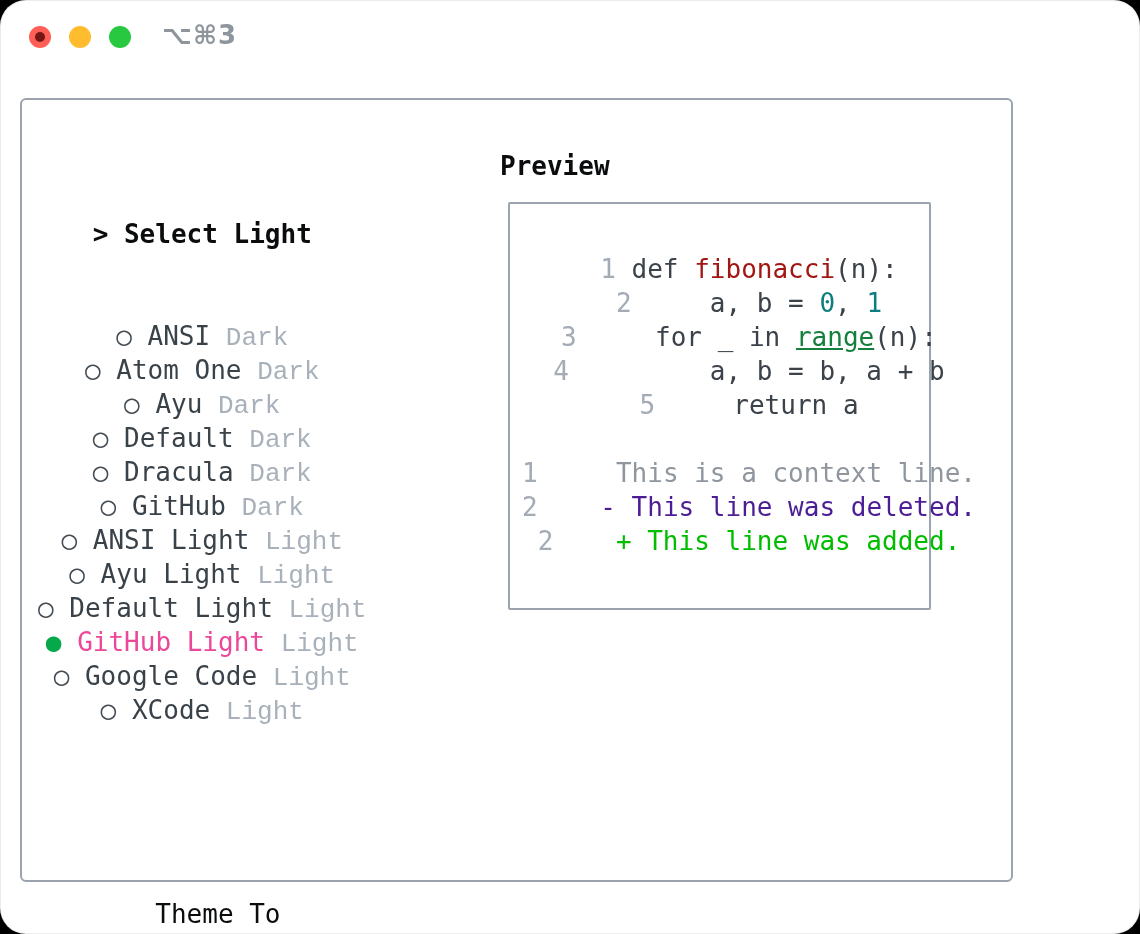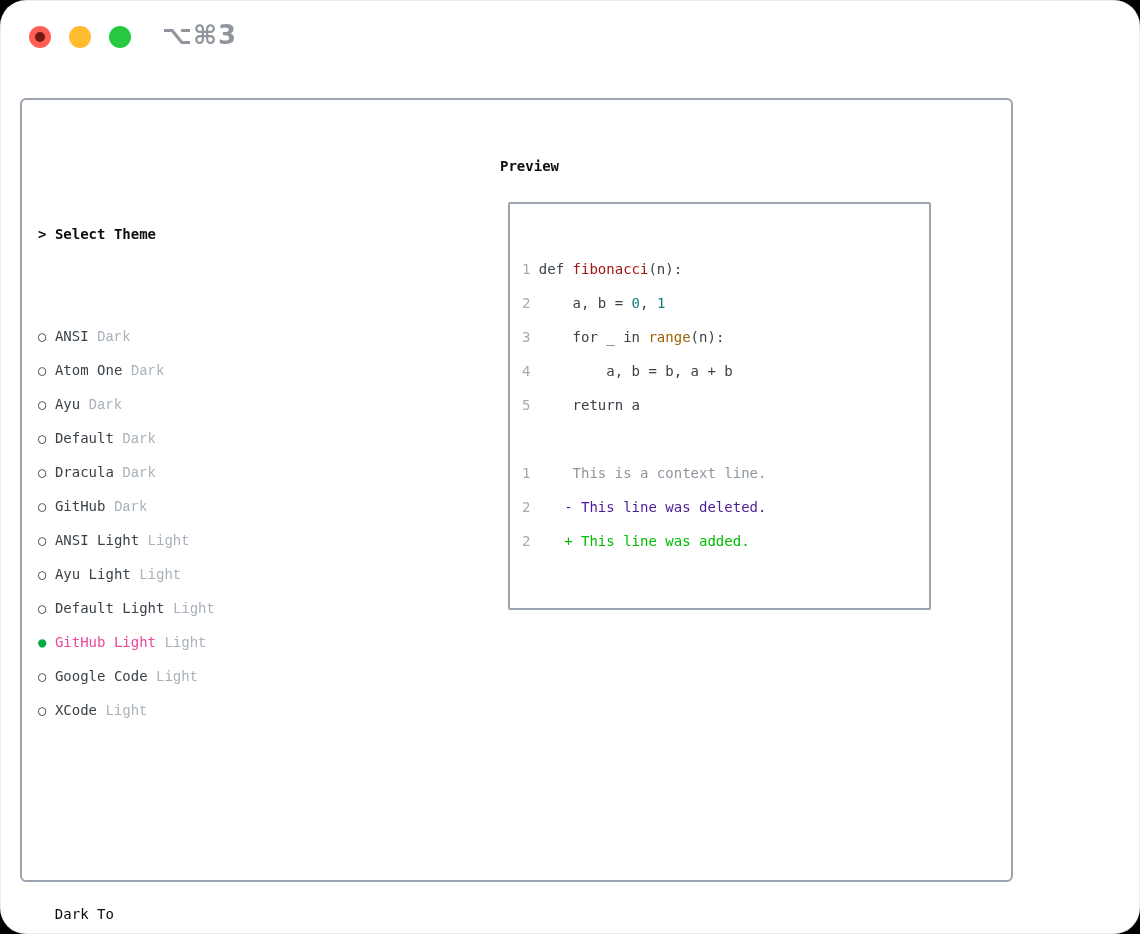--- a/index.html
+++ b/index.html
@@ -13,22 +13,22 @@
   .light-red { left:29px; background:#FF5F57; }
   .light-red::after { content:""; position:absolute; left:6px; top:6px; width:10px; height:10px;
     border-radius:50%; background:#731812; }
   .light-yellow { left:69px; background:#FEBC2E; }
   .light-green { left:109px; background:#28C840; }
   .win-title { position:absolute; left:162px; top:20px; font-family:"DejaVu Sans",sans-serif;
     font-weight:700; font-size:26px; color:#8E959D; letter-spacing:1px; }
   
   .panel { position:absolute; left:20px; top:98px; width:993px; height:784px;
     border:2px solid #9AA3AE; border-radius:6px; background:#fff; }
-  .mono { font-family:"DejaVu Sans Mono","Liberation Mono",monospace; font-size:14px;
-    line-height:34px; white-space:pre; }
+  .mono { font-family:"DejaVu Sans Mono","Liberation Mono",monospace; font-size:26px;
+    line-height:34px; white-space:pre;text-align:center; }
   
   .left-col { position:absolute; left:16px; top:49px; color:#3B4249; }
   .row { height:34px; }
   .spacer { height:34px; }
   .cursor, .hdr { color:#0A0C0E; font-weight:700; }
   .bullet { color:#434B53; }
   .bullet.sel { color:#05A94A; }
   .name { color:#3A4249; }
   .name.sel { color:#ec4899; }
   .variant { color:#A8B0BA;font-family:Liberation Mono, monospace; }
@@ -36,42 +36,42 @@
   
   .preview-title { position:absolute; left:478px; top:49px; font-weight:700; color:#0A0C0E; height:34px; }
   .preview-box { position:absolute; left:486px; top:102px; width:423px; height:408px;
     border:2px solid #9AA3AE; border-radius:2px; background:#fff; }
   .preview-code { position:absolute; left:12px; top:48px; }
   .codeline { height:34px; }
   .ln { color:#A3ABB5; }
   .seg-code { color:#3B4249; }
   .seg-fn { color:#A21613; }
   .seg-num { color:#0E7E80; }
-  .seg-builtin { color:#a16207; }
+  .seg-builtin { color:#15803d;text-decoration:underline; }
   .seg-ctx { color:#8F969E;margin-top:40px; }
   .seg-del { color:#4c1d95; }
   .seg-add { color:#00BD00; }
 </style>
 </head>
 <body>
 
 <div class="window">
 
   <div class="light light-red"></div>
   <div class="light light-yellow"></div>
   <div class="light light-green"></div>
   <div class="win-title">⌥⌘3</div>
 
   <div class="panel">
 
     <div class="left-col mono">
-      <div class="row"><span class="cursor">&gt;</span><span> </span><span class="hdr">Select Theme</span></div>
+      <div class="row"><span class="cursor">&gt;</span><span> </span><span class="hdr">Select Light</span></div>
       <div><div class="row"><span class="bullet">○</span><span> </span><span class="name">ANSI</span><span> </span><span class="variant">Dark</span></div><div class="row"><span class="bullet">○</span><span> </span><span class="name">Atom One</span><span> </span><span class="variant">Dark</span></div><div class="row"><span class="bullet">○</span><span> </span><span class="name">Ayu</span><span> </span><span class="variant">Dark</span></div><div class="row"><span class="bullet">○</span><span> </span><span class="name">Default</span><span> </span><span class="variant">Dark</span></div><div class="row"><span class="bullet">○</span><span> </span><span class="name">Dracula</span><span> </span><span class="variant">Dark</span></div><div class="row"><span class="bullet">○</span><span> </span><span class="name">GitHub</span><span> </span><span class="variant">Dark</span></div><div class="row"><span class="bullet">○</span><span> </span><span class="name">ANSI Light</span><span> </span><span class="variant">Light</span></div><div class="row"><span class="bullet">○</span><span> </span><span class="name">Ayu Light</span><span> </span><span class="variant">Light</span></div><div class="row"><span class="bullet">○</span><span> </span><span class="name">Default Light</span><span> </span><span class="variant">Light</span></div><div class="row"><span class="bullet sel">●</span><span> </span><span class="name sel">GitHub Light</span><span> </span><span class="variant">Light</span></div><div class="row"><span class="bullet">○</span><span> </span><span class="name">Google Code</span><span> </span><span class="variant">Light</span></div><div class="row"><span class="bullet">○</span><span> </span><span class="name">XCode</span><span> </span><span class="variant">Light</span></div></div>
       <div class="spacer"></div>
-      <div class="row"><span>  </span><span class="apply-title">Dark To</span></div>
+      <div class="row"><span>  </span><span class="apply-title">Theme To</span></div>
       
       
       
     </div>
 
     <div class="preview-title mono">Preview</div>
     <div class="preview-box">
       <div class="preview-code mono"><div class="codeline"><span class="ln">1 </span><span class="seg-code">def </span><span class="seg-fn">fibonacci</span><span class="seg-code">(n):</span></div><div class="codeline"><span class="ln">2 </span><span class="seg-code">    a, b = </span><span class="seg-num">0</span><span class="seg-code">, </span><span class="seg-num">1</span></div><div class="codeline"><span class="ln">3 </span><span class="seg-code">    for _ in </span><span class="seg-builtin">range</span><span class="seg-code">(n):</span></div><div class="codeline"><span class="ln">4 </span><span class="seg-code">        a, b = b, a + b</span></div><div class="codeline"><span class="ln">5 </span><span class="seg-code">    return a</span></div><div class="codeline"><span class="ln"></span></div><div class="codeline"><span class="ln">1 </span><span class="seg-ctx">    This is a context line.</span></div><div class="codeline"><span class="ln">2 </span><span class="seg-del">   - This line was deleted.</span></div><div class="codeline"><span class="ln">2 </span><span class="seg-add">   + This line was added.</span></div></div>
     </div>
 

